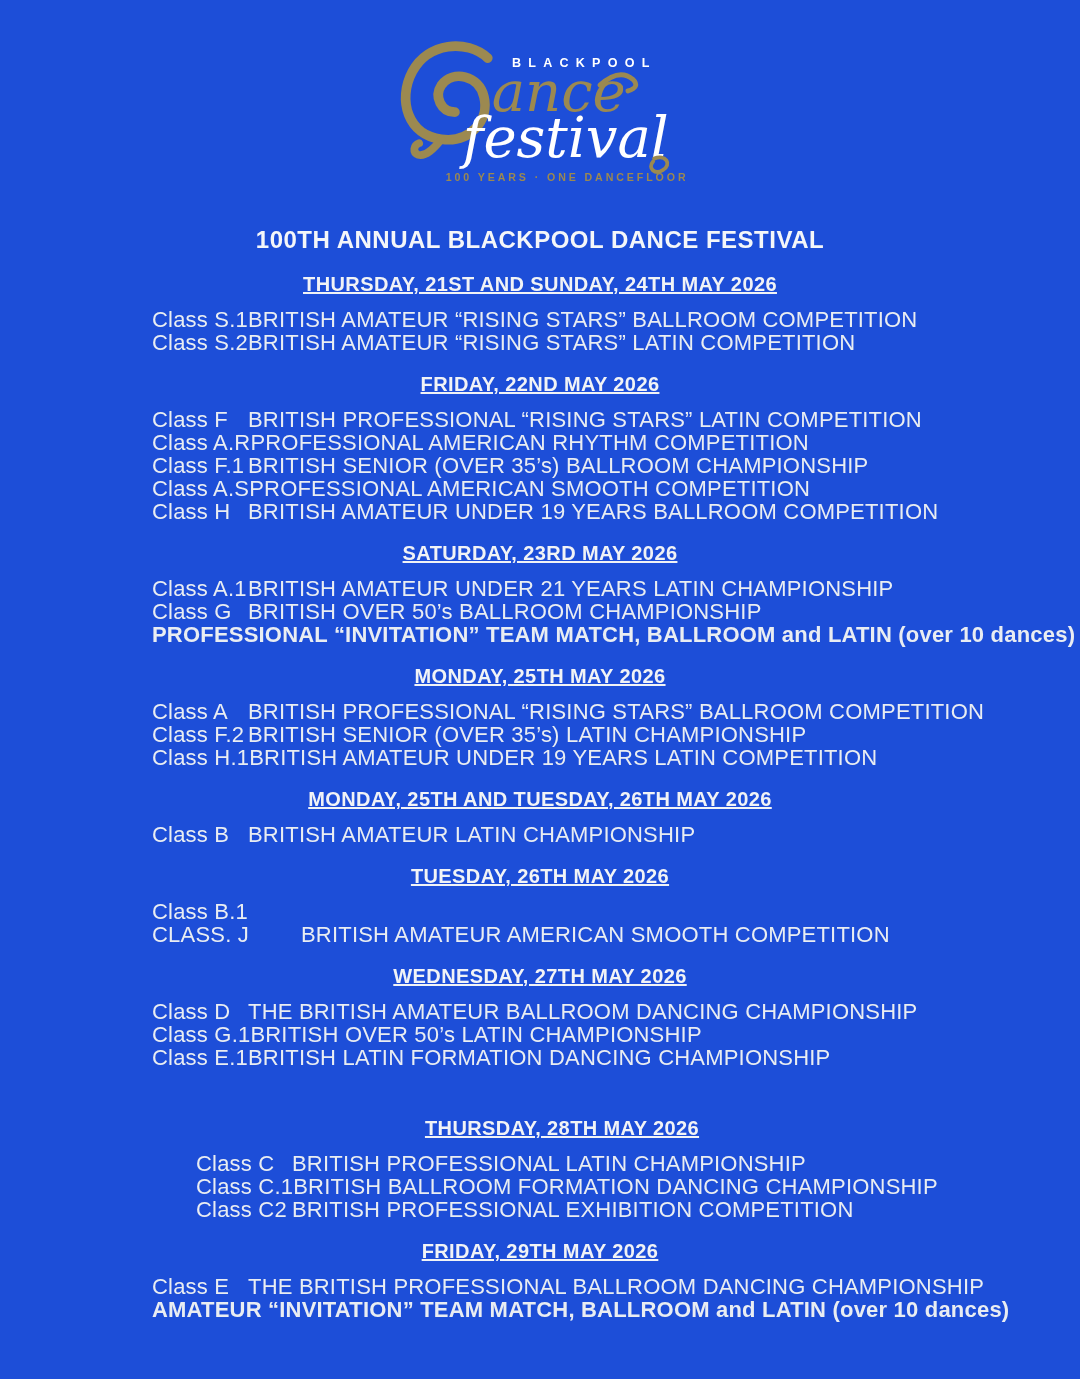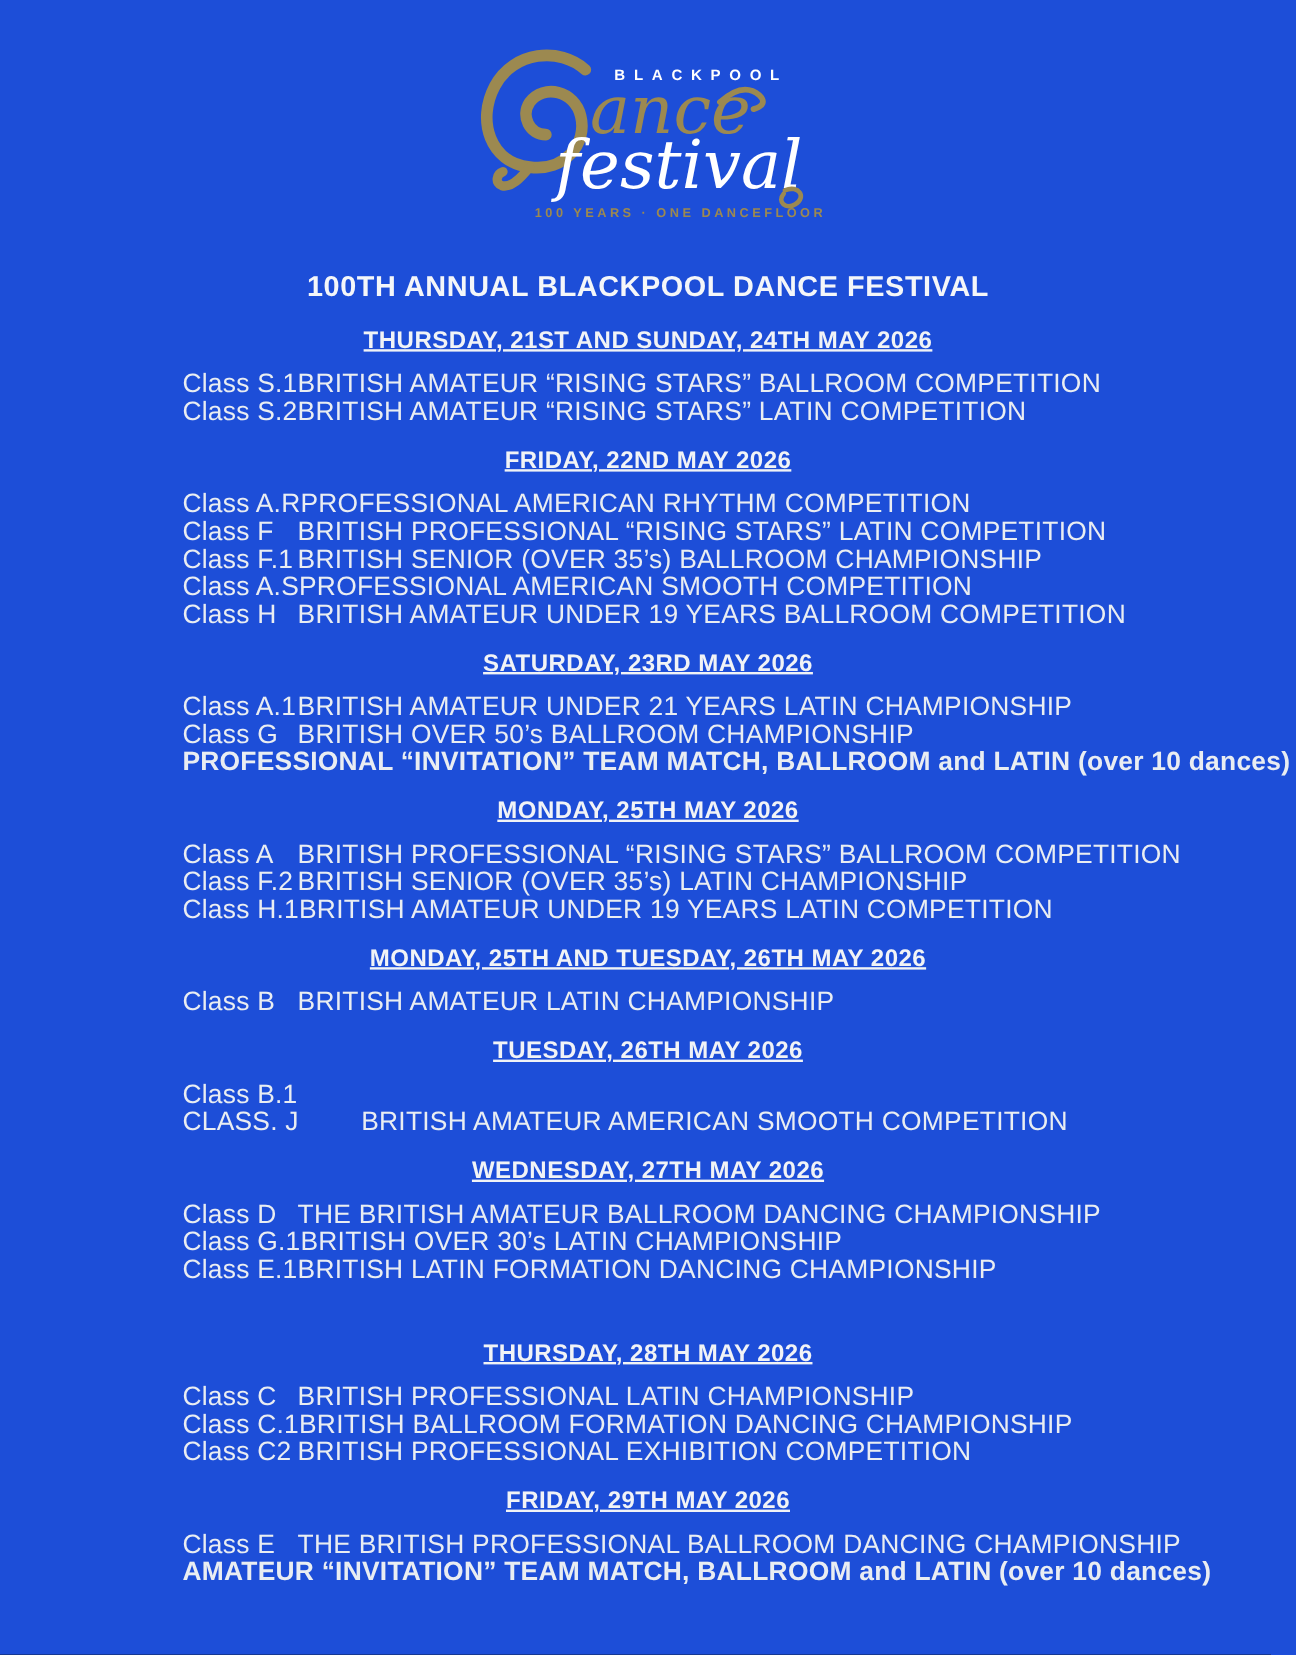--- a/index.html
+++ b/index.html
@@ -31,20 +31,21 @@
     color: #f4f6f9;
   }
   .schedule {
     margin-top: 4px;
   }
   .schedule-section {
     margin-top: 19px;
   }
   .schedule-section.extra-gap {
     margin-top: 48px;
+    margin-left: 44px;
   }
   .section-heading {
     margin: 0;
     text-align: center;
     font-size: 20px;
     font-weight: bold;
     letter-spacing: 0.4px;
     color: #f1f3f6;
     text-decoration: underline;
   }
@@ -113,26 +114,26 @@
           <span class="label">Class S.2</span>
           <span class="event">BRITISH AMATEUR “RISING STARS” LATIN COMPETITION</span>
         </div>
       </div>
     </section>
 
     <section class="schedule-section">
       <h2 class="section-heading">FRIDAY, 22ND MAY 2026</h2>
       <div class="rows">
         <div class="row">
+          <span class="label">Class F</span>
+          <span class="event">BRITISH PROFESSIONAL “RISING STARS” LATIN COMPETITION</span>
+        </div>
+        <div class="row">
           <span class="label">Class A.R</span>
           <span class="event">PROFESSIONAL AMERICAN RHYTHM COMPETITION</span>
-        </div>
-        <div class="row">
-          <span class="label">Class F</span>
-          <span class="event">BRITISH PROFESSIONAL “RISING STARS” LATIN COMPETITION</span>
         </div>
         <div class="row">
           <span class="label">Class F.1</span>
           <span class="event">BRITISH SENIOR (OVER 35’s) BALLROOM CHAMPIONSHIP</span>
         </div>
         <div class="row">
           <span class="label">Class A.S</span>
           <span class="event">PROFESSIONAL AMERICAN SMOOTH COMPETITION</span>
         </div>
         <div class="row">
@@ -202,21 +203,21 @@
 
     <section class="schedule-section">
       <h2 class="section-heading">WEDNESDAY, 27TH MAY 2026</h2>
       <div class="rows">
         <div class="row">
           <span class="label">Class D</span>
           <span class="event">THE BRITISH AMATEUR BALLROOM DANCING CHAMPIONSHIP</span>
         </div>
         <div class="row">
           <span class="label">Class G.1</span>
-          <span class="event">BRITISH OVER 30’s LATIN CHAMPIONSHIP</span>
+          <span class="event">BRITISH OVER 50’s LATIN CHAMPIONSHIP</span>
         </div>
         <div class="row">
           <span class="label">Class E.1</span>
           <span class="event">BRITISH LATIN FORMATION DANCING CHAMPIONSHIP</span>
         </div>
       </div>
     </section>
 
     <section class="schedule-section extra-gap">
       <h2 class="section-heading">THURSDAY, 28TH MAY 2026</h2>

